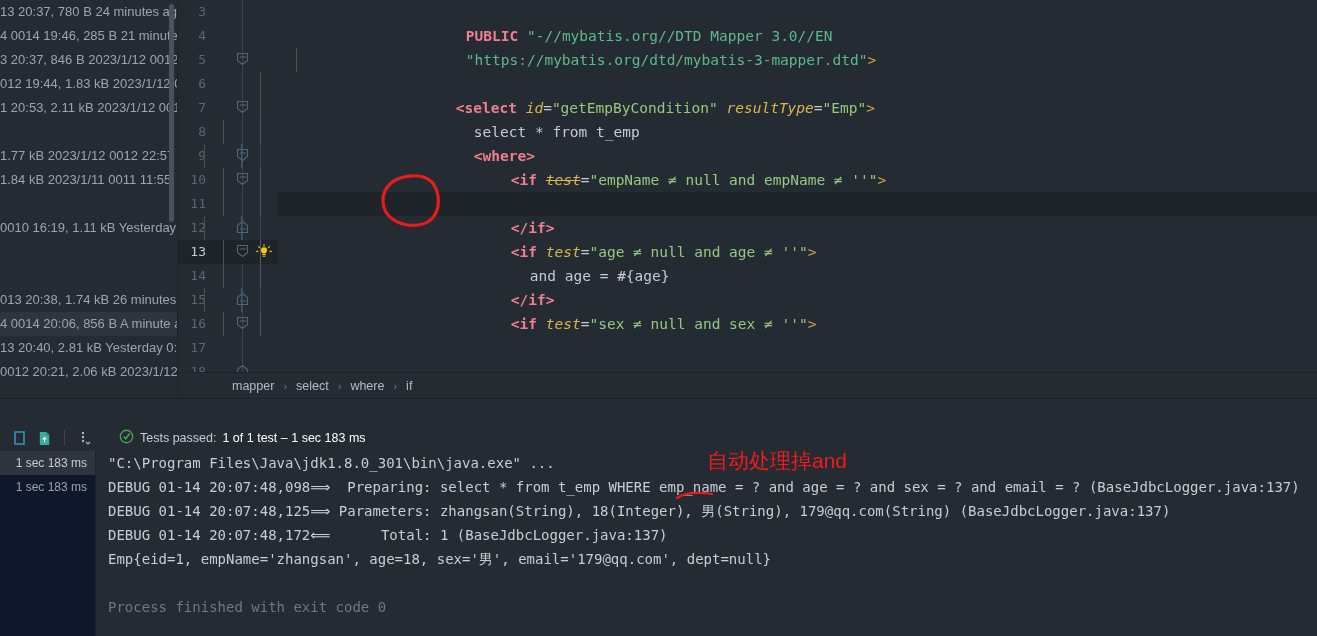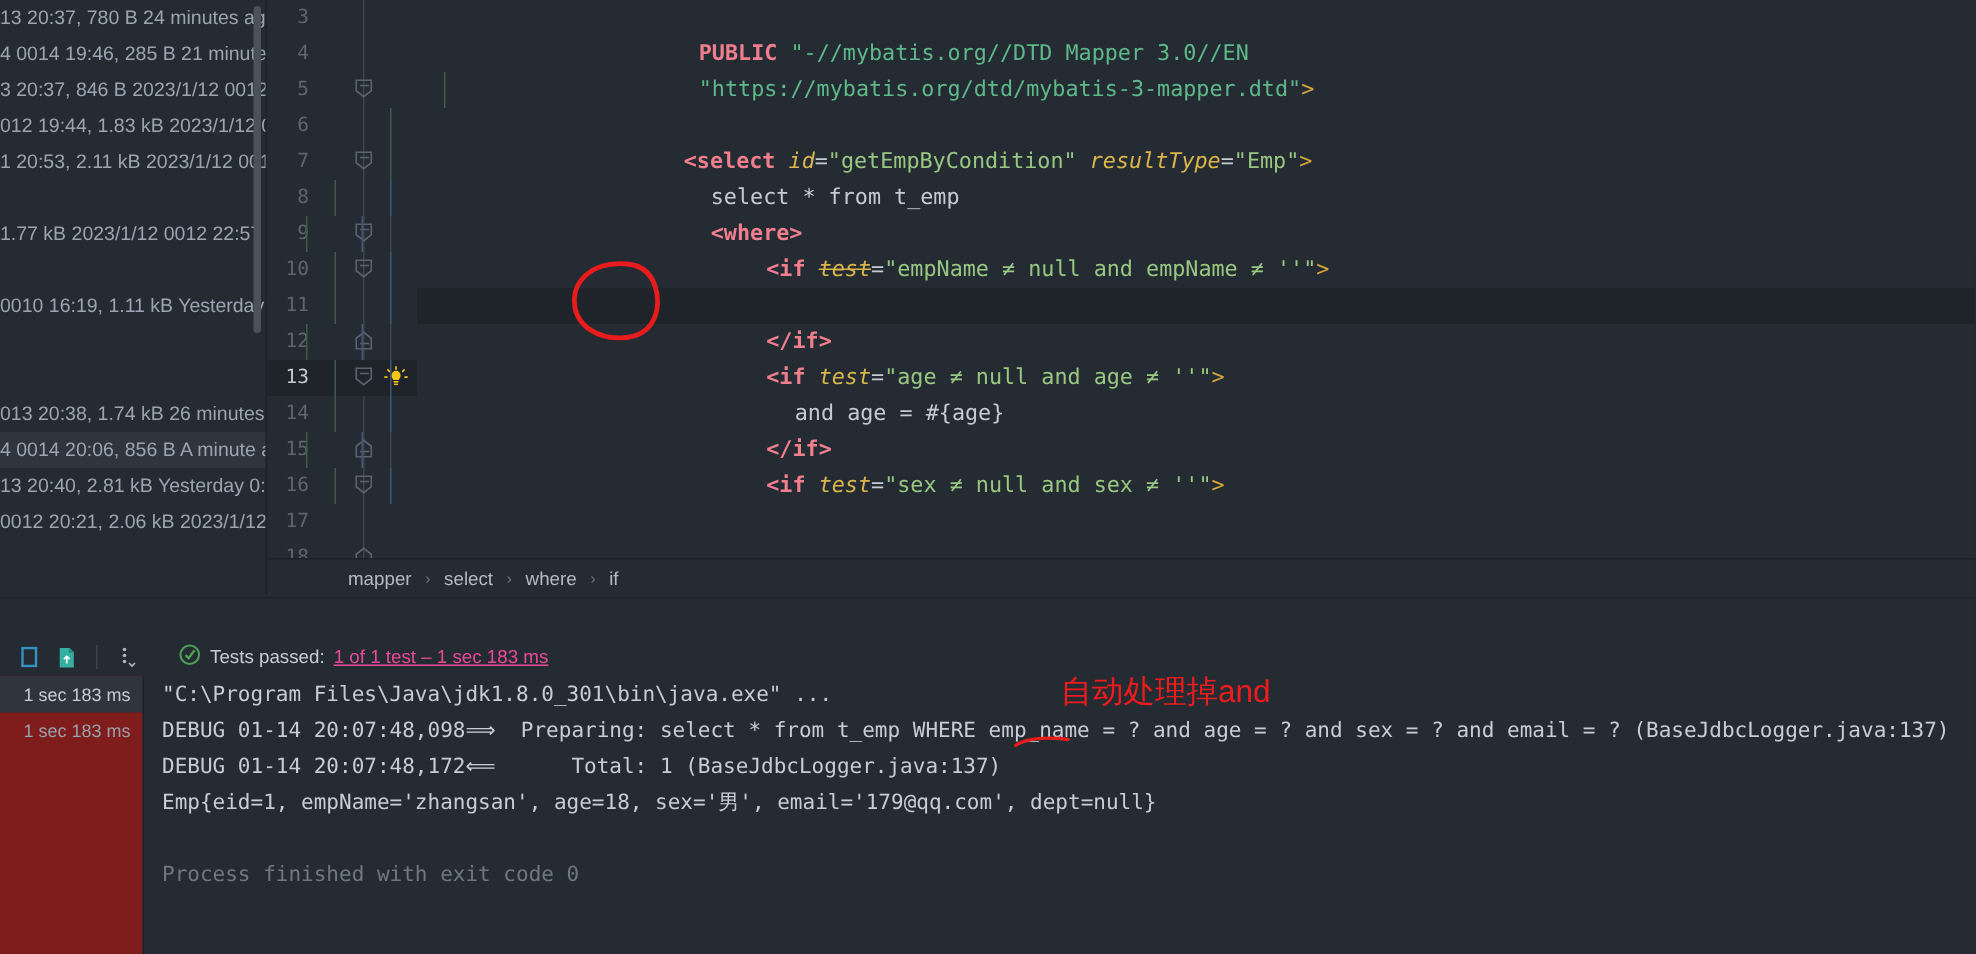--- a/index.html
+++ b/index.html
@@ -104,24 +104,24 @@
     position:absolute;left:0;top:26px;width:1317px;height:26px;
     display:flex;align-items:center;padding-left:16px;
   }
   .tb-icon{width:24px;height:22px;display:flex;align-items:center;justify-content:center;}
   .tb-divider{width:1px;height:16px;background:#3c444e;margin:0 8px;}
   .tests-passed{
     display:flex;align-items:center;gap:6px;margin-left:22px;
     font-family:"Liberation Sans",sans-serif;font-size:12.5px;
   }
   .tp-label{color:#c6ccd4;}
-  .tp-sub{color:#ec4899;text-decoration:underline;}
+  .tp-sub{color:#ffffff;}
   .test-tree{
     position:absolute;left:0;top:52px;width:95px;height:186px;
-    background:#7f1d1d;
+    background:#0f172a;
   }
   .test-row{
     height:24px;line-height:24px;text-align:right;padding-right:8px;
     font-family:"Liberation Sans",sans-serif;font-size:12px;color:#99a2ac;
   }
   .test-row.sel{background:#2f353e;color:#c6ccd4;}
   .test-sep{
     position:absolute;left:95px;top:52px;width:1px;height:186px;background:#1d2229;
   }
   .console{
@@ -157,20 +157,21 @@
 
   <div class="files-panel">
     <div class="files-list" id="files-list">
         <div class="file-row">13 20:37, 780 B  24 minutes ago</div>
         <div class="file-row">4 0014 19:46, 285 B  21 minutes a</div>
         <div class="file-row">3 20:37, 846 B  2023/1/12 0012 2</div>
         <div class="file-row">012 19:44, 1.83 kB  2023/1/12 001</div>
         <div class="file-row">1 20:53, 2.11 kB  2023/1/12 0012</div>
         <div class="file-row"></div>
         <div class="file-row">1.77 kB  2023/1/12 0012 22:57</div>
+        <div class="file-row">1.84 kB  2023/1/11 0011 11:55</div>
         <div class="file-row"></div>
         <div class="file-row">0010 16:19, 1.11 kB  Yesterday 0:0</div>
         <div class="file-row"></div>
         <div class="file-row"></div>
         <div class="file-row">013 20:38, 1.74 kB  26 minutes ago</div>
         <div class="file-row sel">4 0014 20:06, 856 B  A minute ago</div>
         <div class="file-row">13 20:40, 2.81 kB  Yesterday 0:53</div>
         <div class="file-row">0012 20:21, 2.06 kB  2023/1/12 0012</div>
       </div>
     <div class="files-scroll"></div>
@@ -416,20 +417,21 @@
 
     <div class="test-tree" id="test-tree">
         <div class="test-row sel">1 sec 183 ms</div>
         <div class="test-row">1 sec 183 ms</div>
       </div>
     <div class="test-sep"></div>
 
     <div class="console" id="console">
         <div class="con-row">"C:\Program Files\Java\jdk1.8.0_301\bin\java.exe" ...</div>
         <div class="con-row">DEBUG 01-14 20:07:48,098⟹  Preparing: select * from t_emp WHERE emp_name = ? and age = ? and sex = ? and email = ? (BaseJdbcLogger.java:137)</div>
+        <div class="con-row">DEBUG 01-14 20:07:48,125⟹ Parameters: zhangsan(String), 18(Integer), 男(String), 179@qq.com(String) (BaseJdbcLogger.java:137)</div>
         <div class="con-row">DEBUG 01-14 20:07:48,172⟸      Total: 1 (BaseJdbcLogger.java:137)</div>
         <div class="con-row">Emp{eid=1, empName='zhangsan', age=18, sex='男', email='179@qq.com', dept=null}</div>
         <div class="con-row"></div>
         <div class="con-row dim">Process finished with exit code 0</div>
       </div>
   </div>
 
   <div class="annot-text">自动处理掉and</div>
 
   <div class="annot-ellipse">

